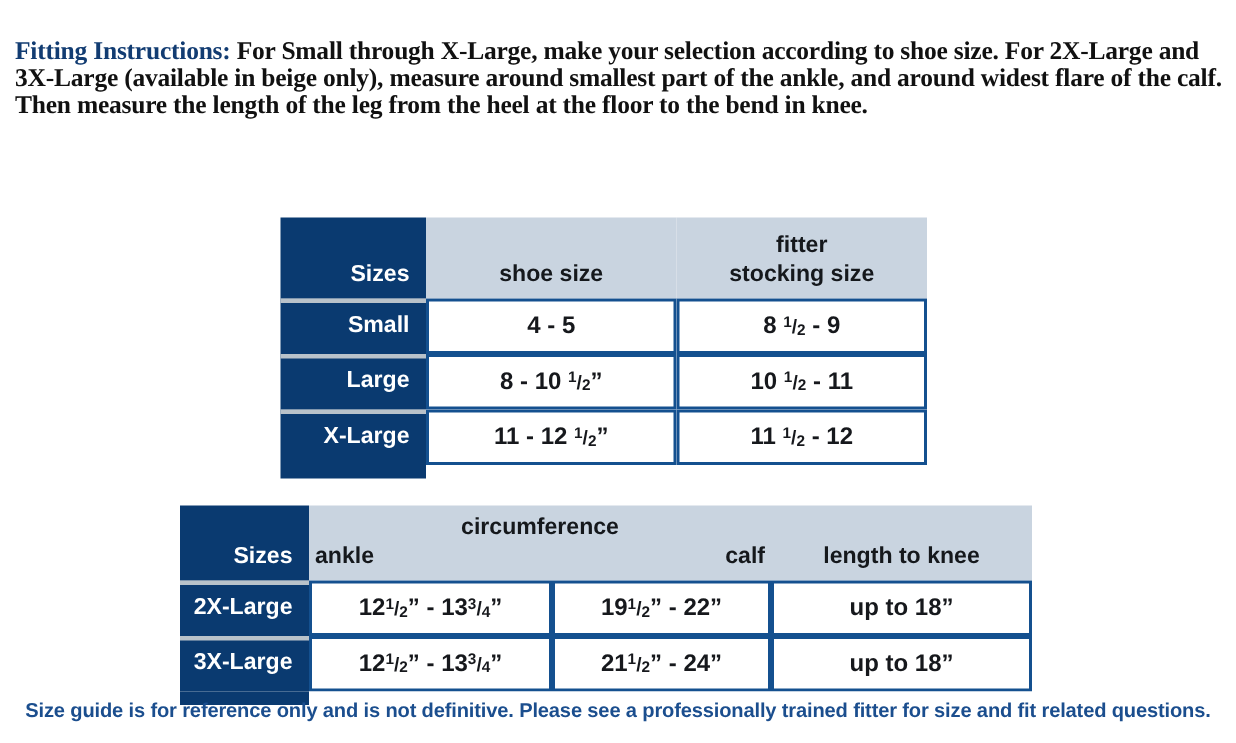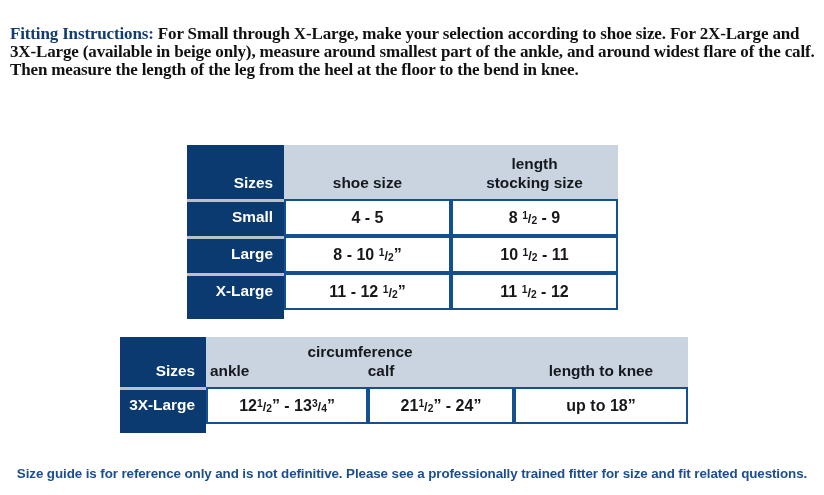--- a/index.html
+++ b/index.html
@@ -122,21 +122,21 @@
       <col style="width:167px">
       <col style="width:167px">
     </colgroup>
     <tbody>
       <tr class="headrow">
         <th class="navy hdr">Sizes</th>
         <th class="band">
           <span>shoe size</span>
         </th>
         <th class="band">
-          <span>length</span><br>
+          <span>fitter</span><br>
           <span>stocking size</span>
         </th>
       </tr>
 
       <tr class="datarow">
         <th class="navy rowlbl">Small</th>
         <td class="cell">4 - 5</td>
         <td class="cell">8&nbsp;<span class="fr"><sup>1</sup><span class="sl">/</span><sub>2</sub></span>&nbsp;- 9</td>
       </tr>
 
@@ -170,28 +170,34 @@
       <col style="width:146px">
       <col style="width:174px">
     </colgroup>
     <tbody>
       <tr class="headrow">
         <th class="navy hdr">Sizes</th>
         <th class="band" colspan="2">
           <div style="text-align:center;line-height:19px;">circumference</div>
           <div style="display:flex;line-height:19px;">
             <span style="flex:162 1 0;text-align:left;">ankle</span>
-            <span style="flex:146 1 0;text-align:left;">calf</span>
+            <span style="flex:146 1 0;text-align:right;">calf</span>
           </div>
         </th>
         <th class="band">
           <span>length to knee</span>
         </th>
       </tr>
 
+      <tr class="datarow">
+        <th class="navy rowlbl">2X-Large</th>
+        <td class="cell">12<span class="fr"><sup>1</sup><span class="sl">/</span><sub>2</sub></span>” - 13<span class="fr"><sup>3</sup><span class="sl">/</span><sub>4</sub></span>”</td>
+        <td class="cell">19<span class="fr"><sup>1</sup><span class="sl">/</span><sub>2</sub></span>” - 22”</td>
+        <td class="cell">up to 18”</td>
+      </tr>
 
       <tr class="datarow">
         <th class="navy rowlbl">3X-Large</th>
         <td class="cell">12<span class="fr"><sup>1</sup><span class="sl">/</span><sub>2</sub></span>” - 13<span class="fr"><sup>3</sup><span class="sl">/</span><sub>4</sub></span>”</td>
         <td class="cell">21<span class="fr"><sup>1</sup><span class="sl">/</span><sub>2</sub></span>” - 24”</td>
         <td class="cell">up to 18”</td>
       </tr>
 
       <tr>
         <td class="navy pad"></td>

